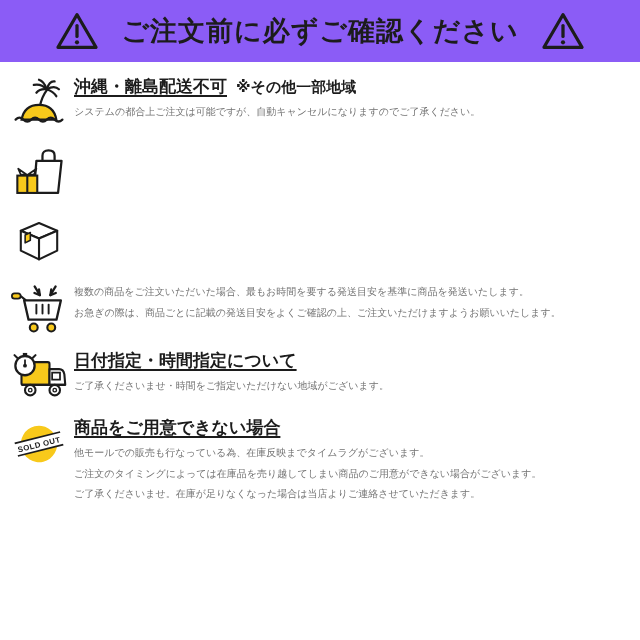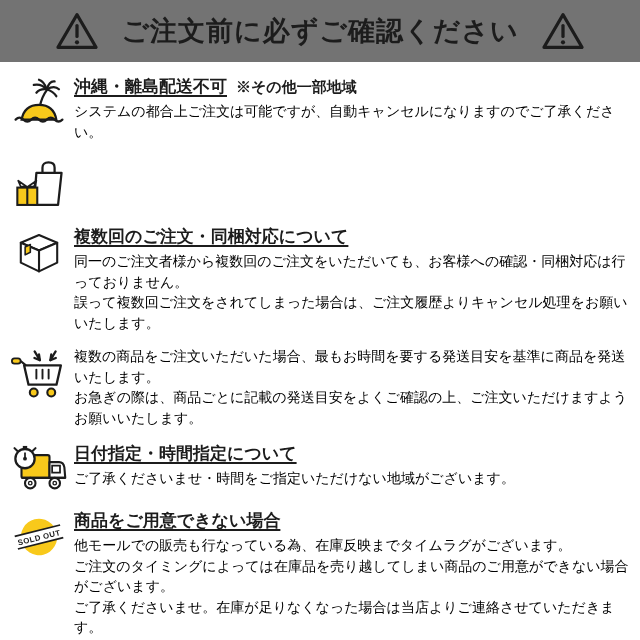--- a/index.html
+++ b/index.html
@@ -6,45 +6,45 @@
   html,body { width:640px; height:640px; }
   body {
     background:#ffffff;
     font-family:"Liberation Sans","DejaVu Sans",sans-serif;
     color:#1c1c1c;
     overflow:hidden;
   }
   
   .banner {
     height:62px;
-    background:#737373;
+    background:#8b5cf6;
     display:flex; align-items:center; justify-content:center;
     gap:22px;
   }
   .banner-title {
     font-size:27px; font-weight:700; letter-spacing:1px; color:#1c1c1c;
   }
   .tri { display:flex; }
   
   .section { display:flex; align-items:flex-start; margin:13px 6px 0 10px; }
   .icon-box {
     width:58px; flex:0 0 58px;
     display:flex; justify-content:center; align-items:flex-start;
     padding-top:2px; margin-right:6px;
   }
-  .content { flex:1; min-width:0;font-family:Liberation Serif, serif; }
+  .content { flex:1; min-width:0; }
   .title-row { display:flex; align-items:baseline; gap:9px; margin-bottom:4px; }
   .title {
     font-size:17px; font-weight:700;
     text-decoration:underline;
     text-underline-offset:3px;
     text-decoration-thickness:1.5px;
   }
   .suffix { font-size:15px; font-weight:700; }
-  .line { font-size:14px; line-height:20.5px; color:#000000; }
+  .line { font-size:10px; line-height:20.5px; color:#737373; }
 </style>
 </head>
 <body>
 
 <div class="banner">
   <span class="tri">
     <svg width="44" height="40" viewBox="0 0 48 44">
       <path d="M24 4 L45 40 L3 40 Z" fill="none" stroke="#1c1c1c" stroke-width="3.4" stroke-linejoin="round"></path>
       <line x1="24" y1="16" x2="24" y2="28" stroke="#1c1c1c" stroke-width="3.6" stroke-linecap="round"></line>
       <circle cx="24" cy="34.5" r="2.3" fill="#1c1c1c"></circle>
@@ -103,29 +103,20 @@
 <div class="section">
   <div class="icon-box">
     <svg width="52" height="54" viewBox="0 0 60 60">
       <g stroke="#1c1c1c" stroke-width="2.4" stroke-linejoin="round">
         <path d="M30 8 L51 17 L30 26 L9 17 Z" fill="#ffffff"></path>
         <path d="M51 17 V40 L30 50 V26 Z" fill="#ffffff"></path>
         <path d="M9 17 V40 L30 50 V26 Z" fill="#ffffff"></path>
       </g>
       <path d="M14 22 L20 19 V28 L14 31 Z" fill="#F8C91B" stroke="#1c1c1c" stroke-width="1.8" stroke-linejoin="round"></path>
     </svg>
-  </div>
-  <div class="content">
-    <div class="title-row">
-      <span class="title">複数回のご注文・同梱対応について</span>
-    </div>
-    <div class="body">
-      <div class="line">同一のご注文者様から複数回のご注文をいただいても、お客様への確認・同梱対応は行っておりません。</div>
-      <div class="line">誤って複数回ご注文をされてしまった場合は、ご注文履歴よりキャンセル処理をお願いいたします。</div>
-    </div>
   </div>
 </div>
 
 <div class="section">
   <div class="icon-box">
     <svg width="56" height="52" viewBox="0 0 64 58">
       <g stroke="#1c1c1c" stroke-width="2.6" fill="none" stroke-linecap="round" stroke-linejoin="round">
         <path d="M27 2 L33 12"></path>
         <path d="M33 12 L32 5.5 M33 12 L26.8 9.5"></path>
         <path d="M51 2 L45 12"></path>

